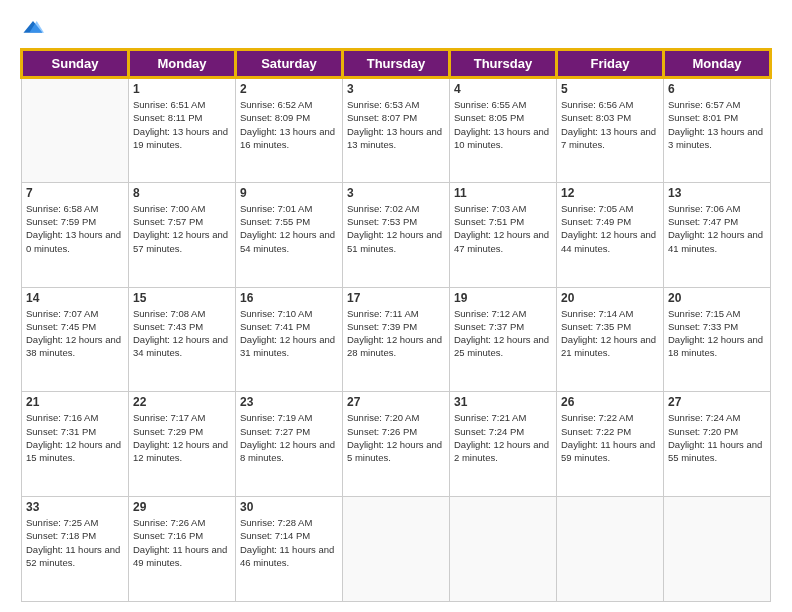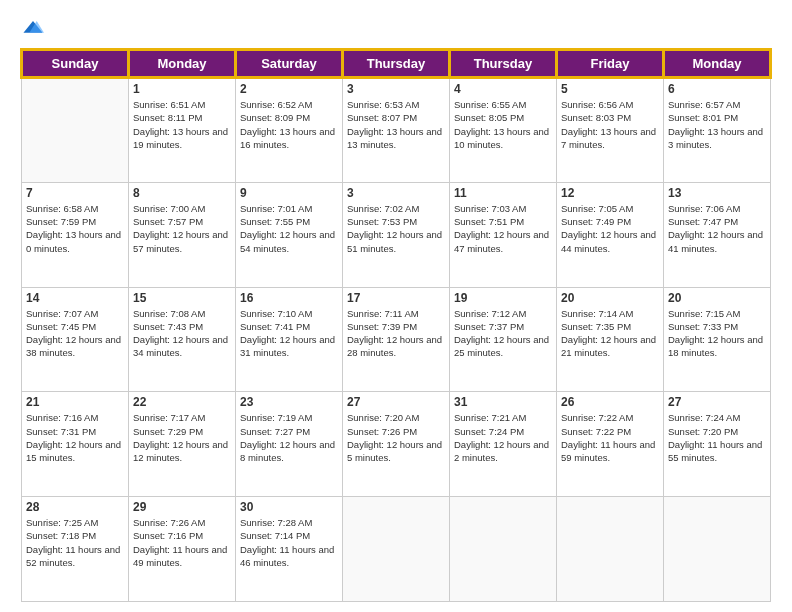--- a/index.html
+++ b/index.html
@@ -245,21 +245,21 @@
             <span class="day-number">26</span>
             <div class="day-info">Sunrise: 7:22 AM<br>Sunset: 7:22 PM<br>Daylight: 11 hours and 59 minutes.</div>
           </td>
           <td>
             <span class="day-number">27</span>
             <div class="day-info">Sunrise: 7:24 AM<br>Sunset: 7:20 PM<br>Daylight: 11 hours and 55 minutes.</div>
           </td>
         </tr>
         <tr>
           <td>
-            <span class="day-number">28</span>
+            <span class="day-number">33</span>
             <div class="day-info">Sunrise: 7:25 AM<br>Sunset: 7:18 PM<br>Daylight: 11 hours and 52 minutes.</div>
           </td>
           <td>
             <span class="day-number">29</span>
             <div class="day-info">Sunrise: 7:26 AM<br>Sunset: 7:16 PM<br>Daylight: 11 hours and 49 minutes.</div>
           </td>
           <td>
             <span class="day-number">30</span>
             <div class="day-info">Sunrise: 7:28 AM<br>Sunset: 7:14 PM<br>Daylight: 11 hours and 46 minutes.</div>
           </td>

